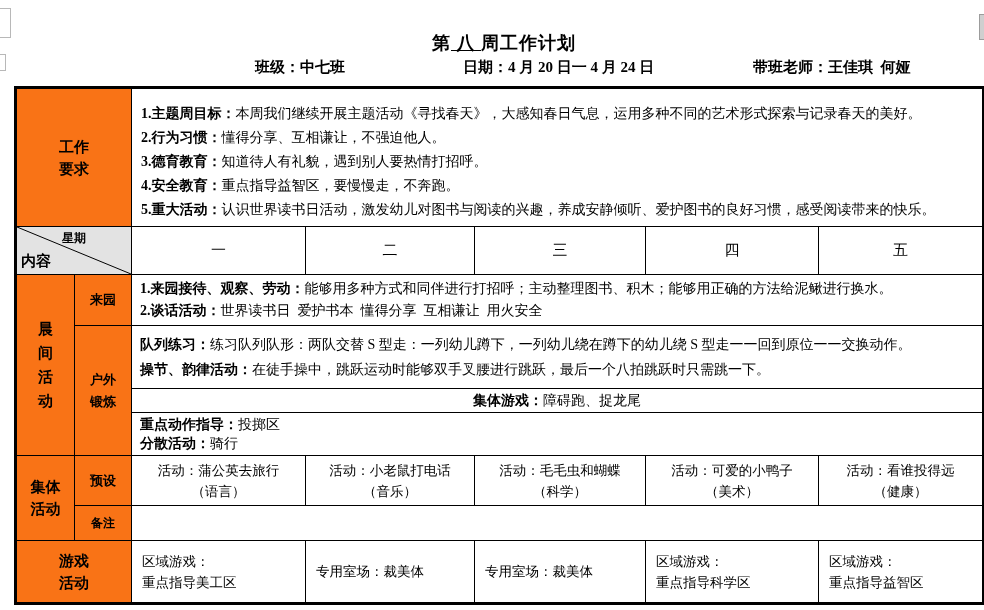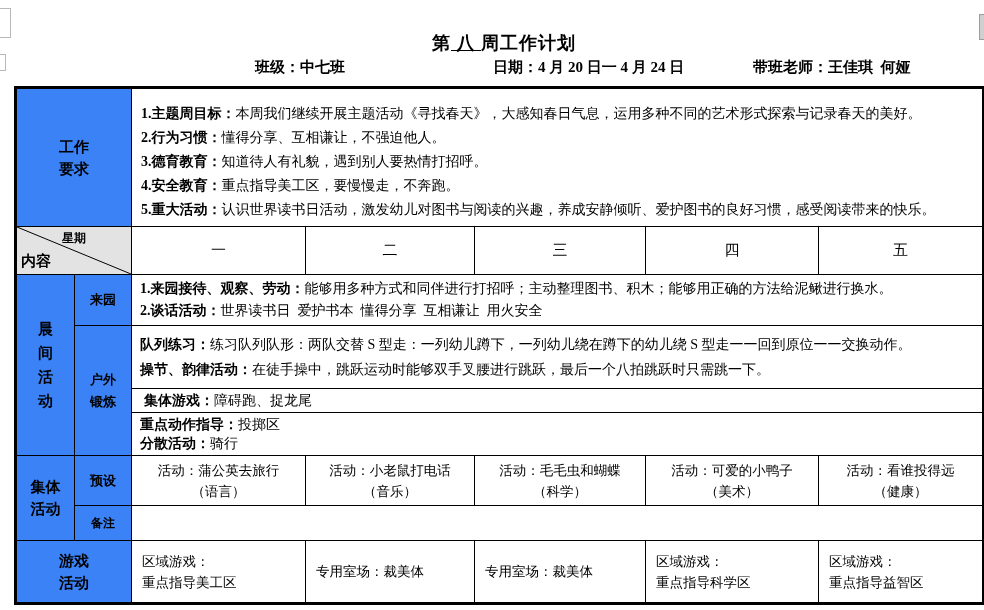--- a/index.html
+++ b/index.html
@@ -18,53 +18,53 @@
   .doc-title {
     position:absolute; top:31px; left:12px; width:100%;
     text-align:center; font-size:18px; font-weight:bold; letter-spacing:1px;
   }
   .doc-title .u { text-decoration:underline; white-space:pre; }
 
   .head-row { position:absolute; top:58px; left:0; width:100%; height:24px; font-size:15px; font-weight:bold; }
   .head-row span { position:absolute; white-space:pre; }
   .h-theme    { left:10px; }
   .h-class    { left:255px; }
-  .h-date     { left:463px;margin-left:30px; }
+  .h-date     { left:463px; }
   .h-teachers { left:753px; }
 
   table.plan {
     position:absolute; left:14px; top:86px; width:968px;
     border-collapse:collapse; table-layout:fixed;
     border:3px solid #000;
   }
   td { border:1px solid #000; padding:0; vertical-align:middle; font-size:14px; }
 
   .lbl {
-    background:#3b82f6; text-align:center; font-weight:bold;
+    background:#f97316; text-align:center; font-weight:bold;
     white-space:pre-line; line-height:22px; font-size:15px;
   }
   .lbl-small { font-size:13px; }
   .lbl-tiny  { font-size:12px; line-height:16px; }
   .morning-lbl { line-height:24px; }
 
   .b { font-weight:bold; }
   .t { white-space:pre-wrap; }
 
   .req-cell { padding:13px 9px 4px 9px; vertical-align:top; line-height:24px; font-size:14px; }
   .day-cell { text-align:center; font-size:15px; background:#fff; }
 
   
   .diag { position:relative; background:#e3e3e3; }
   .diag svg { position:absolute; left:0; top:0; width:100%; height:100%; display:block; }
   .diag .wk { position:absolute; top:3px; left:0; right:0; text-align:center; font-weight:bold; font-size:12px; }
   .diag .ct { position:absolute; bottom:3px; left:4px; font-weight:bold; font-size:15px; }
 
   .arrival-cell { padding:3px 8px; line-height:22px; }
   .outdoor-cell { padding:6px 8px; line-height:25px; }
-  .tight-cell   { padding:1px 12px; line-height:21px; }
+  .tight-cell   { padding:1px 12px; line-height:21px;text-align:center; }
   .focus-cell   { padding:2px 8px; line-height:19px; }
 
   .preset-cell { text-align:center; font-size:13.5px; line-height:21px; padding:2px 4px; }
   .game-cell   { font-size:13.5px; line-height:21px; padding:4px 6px 4px 10px; }
   .cell-line:empty { display:none; }
   .line { white-space:pre-wrap; }
 </style>
 </head>
 <body>
 
@@ -92,21 +92,21 @@
   </colgroup>
 
   <tbody>
       <tr style="height:137px">
     <td colspan="2" class="lbl">工作
 要求</td>
     <td colspan="5" class="req-cell">
       <div class="line"><span class="b">1.主题周目标：</span><span class="t">本周我们继续开展主题活动《寻找春天》，大感知春日气息，运用多种不同的艺术形式探索与记录春天的美好。</span></div>
       <div class="line"><span class="b">2.行为习惯：</span><span class="t">懂得分享、互相谦让，不强迫他人。</span></div>
       <div class="line"><span class="b">3.德育教育：</span><span class="t">知道待人有礼貌，遇到别人要热情打招呼。</span></div>
-      <div class="line"><span class="b">4.安全教育：</span><span class="t">重点指导美工区，要慢慢走，不奔跑。</span></div>
+      <div class="line"><span class="b">4.安全教育：</span><span class="t">重点指导益智区，要慢慢走，不奔跑。</span></div>
       <div class="line"><span class="b">5.重大活动：</span><span class="t">认识世界读书日活动，激发幼儿对图书与阅读的兴趣，养成安静倾听、爱护图书的良好习惯，感受阅读带来的快乐。</span></div>
     </td>
   </tr>
 
   <tr style="height:48px">
     <td colspan="2" class="diag">
       <svg viewBox="0 0 100 100" preserveAspectRatio="none">
             <line x1="0" y1="0" x2="100" y2="100" stroke="#000" stroke-width="1" vector-effect="non-scaling-stroke"></line>
           </svg>
       <span class="wk">星期</span>

